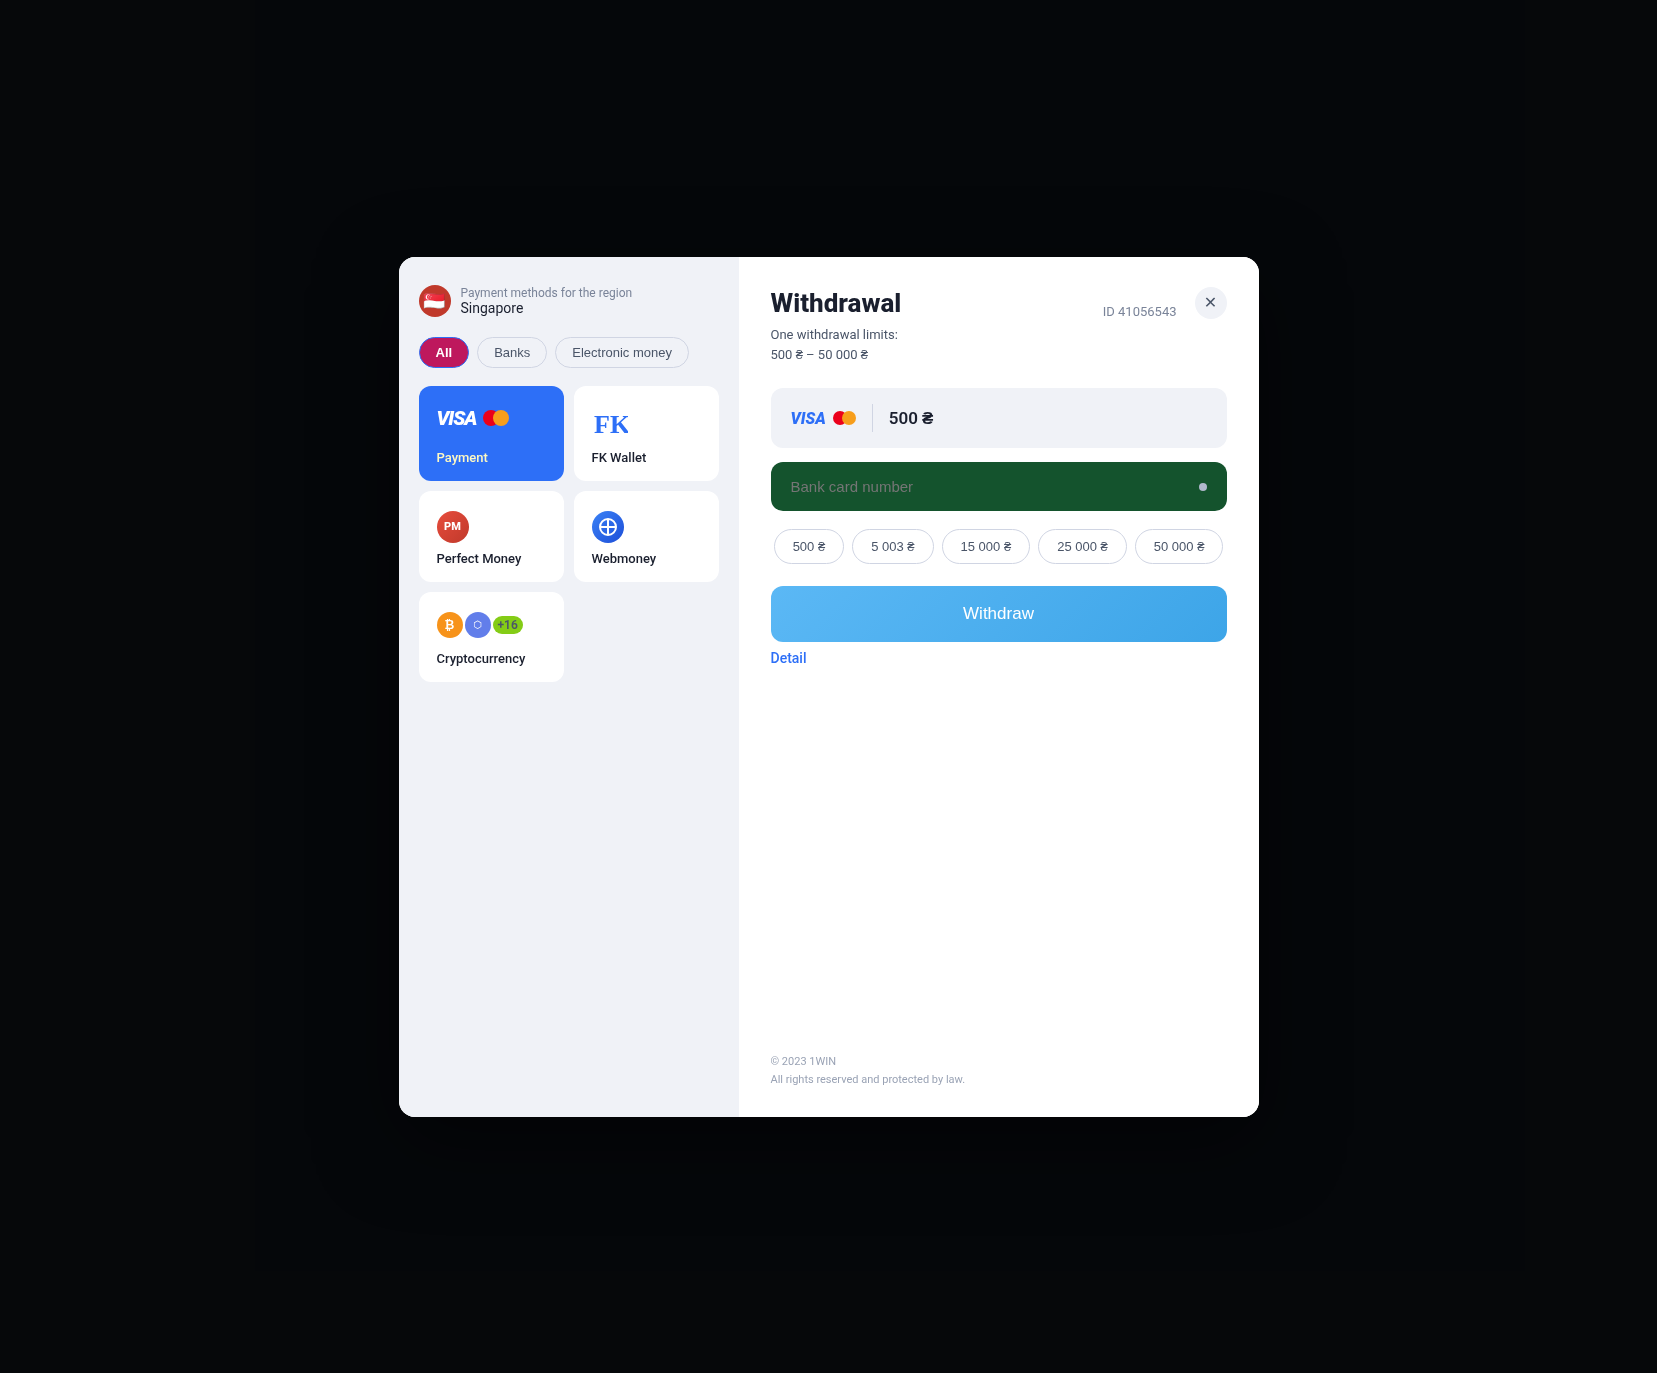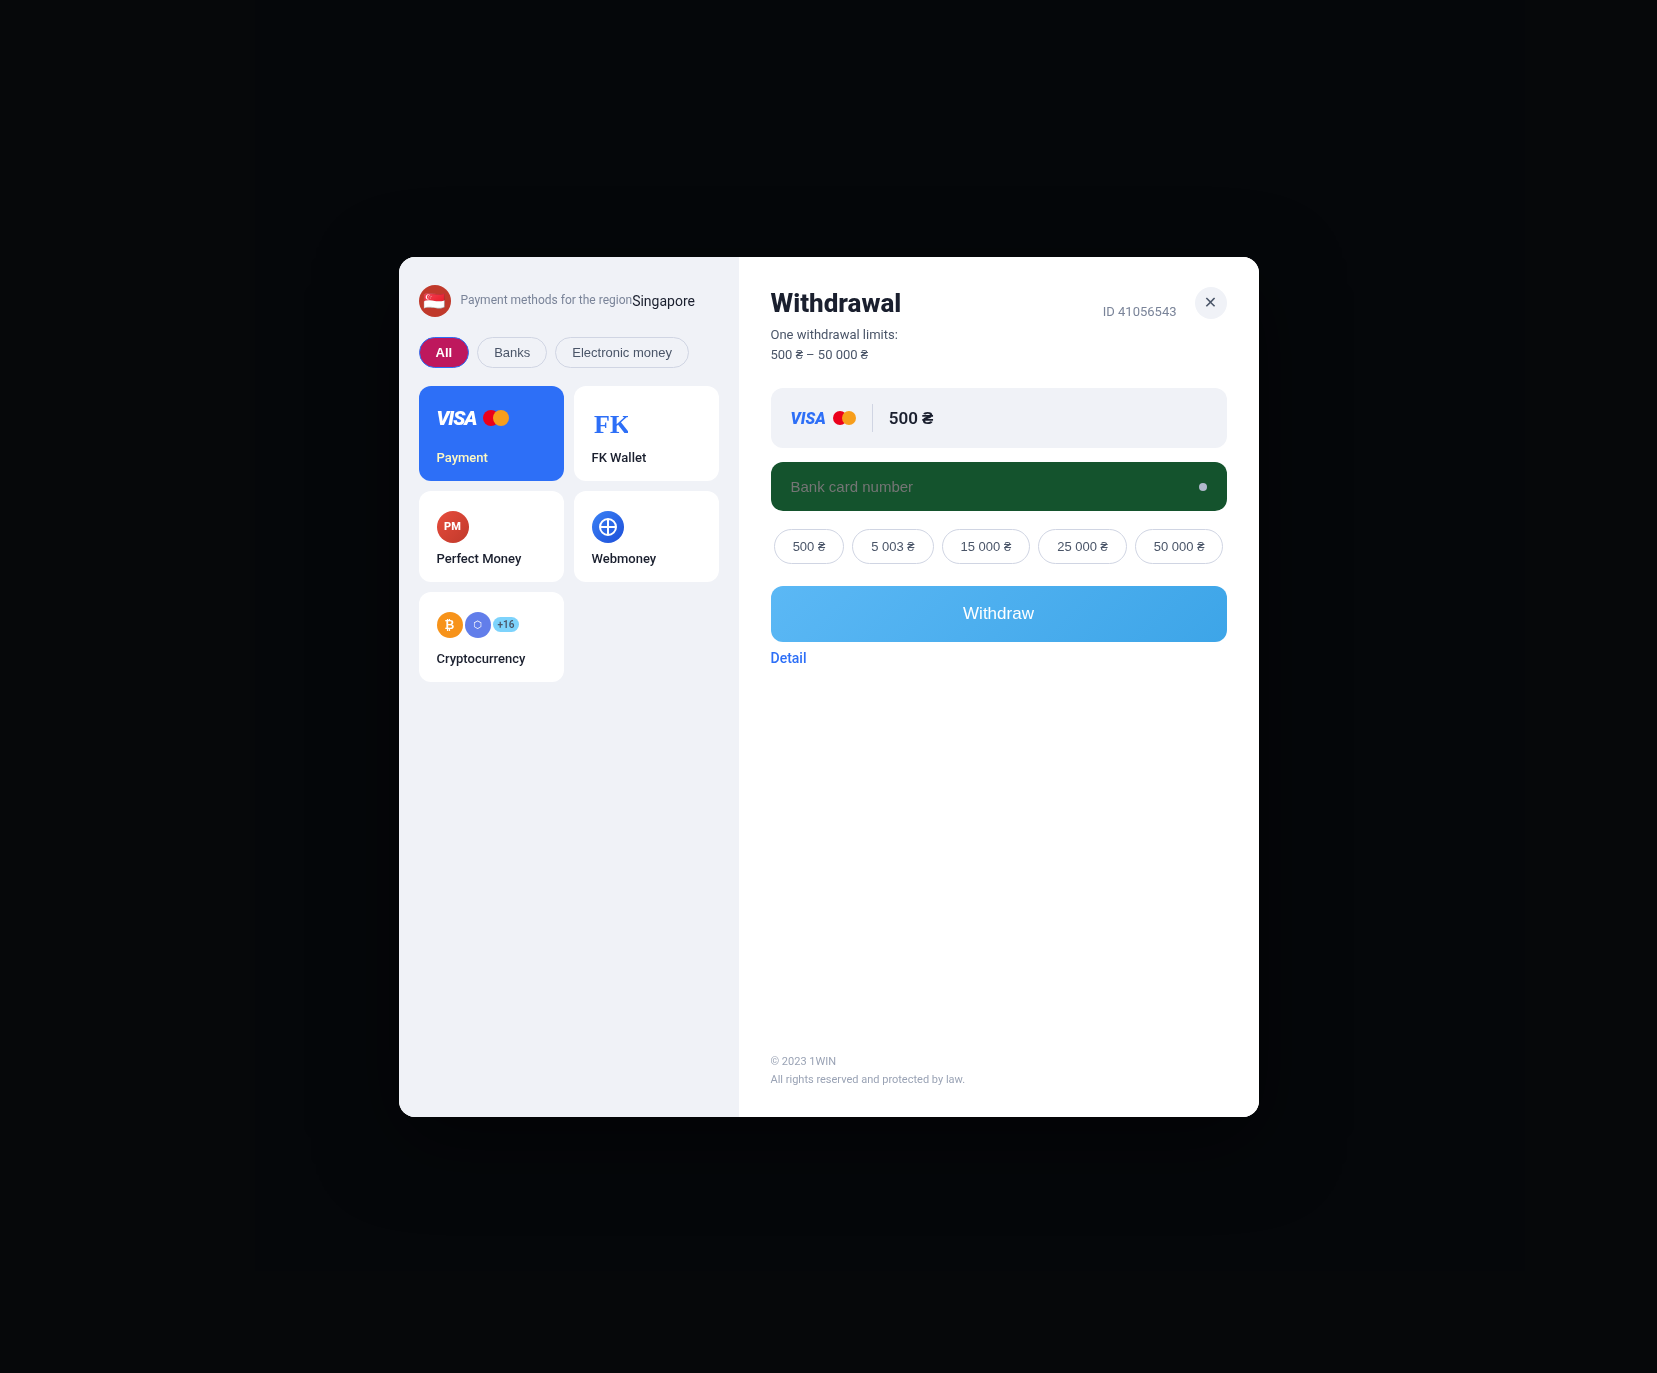--- a/index.html
+++ b/index.html
@@ -56,21 +56,21 @@
       background: #c0392b;
       display: flex;
       align-items: center;
       justify-content: center;
       font-size: 18px;
       flex-shrink: 0;
     }
 
     .region-text {
       display: flex;
-      flex-direction: row;
+      flex-direction: column;
     }
 
     .region-label {
       font-size: 12px;
       color: #7a8499;
     }
 
     .region-name {
       font-size: 14px;
       font-weight: 400;
@@ -241,23 +241,23 @@
       border-radius: 50%;
       background: #627eea;
       color: #fff;
       font-size: 10px;
       display: flex;
       align-items: center;
       justify-content: center;
     }
 
     .plus-badge {
-      font-size: 10px;
+      font-size: 12px;
       color: #4a5568;
-      background: #7dd3fc;
+      background: #84cc16;
       border-radius: 10px;
       padding: 2px 5px;
       font-weight: 600;
     }
 
     
     .right-panel {
       flex: 1;
       padding: 30px 32px 28px;
       display: flex;

